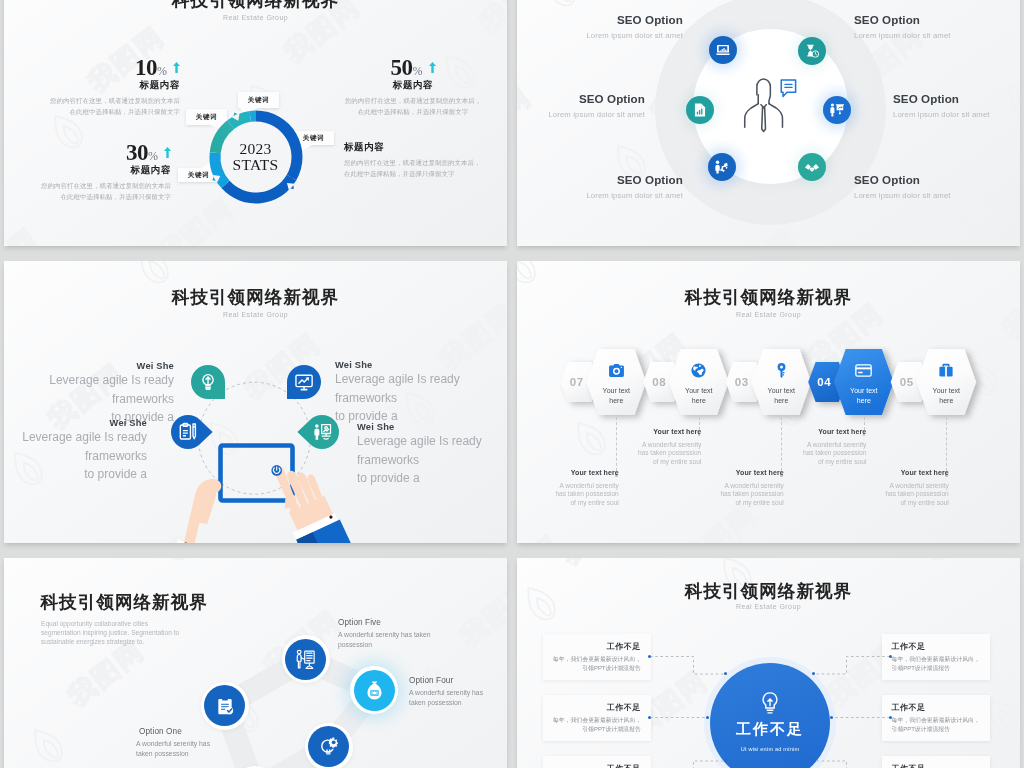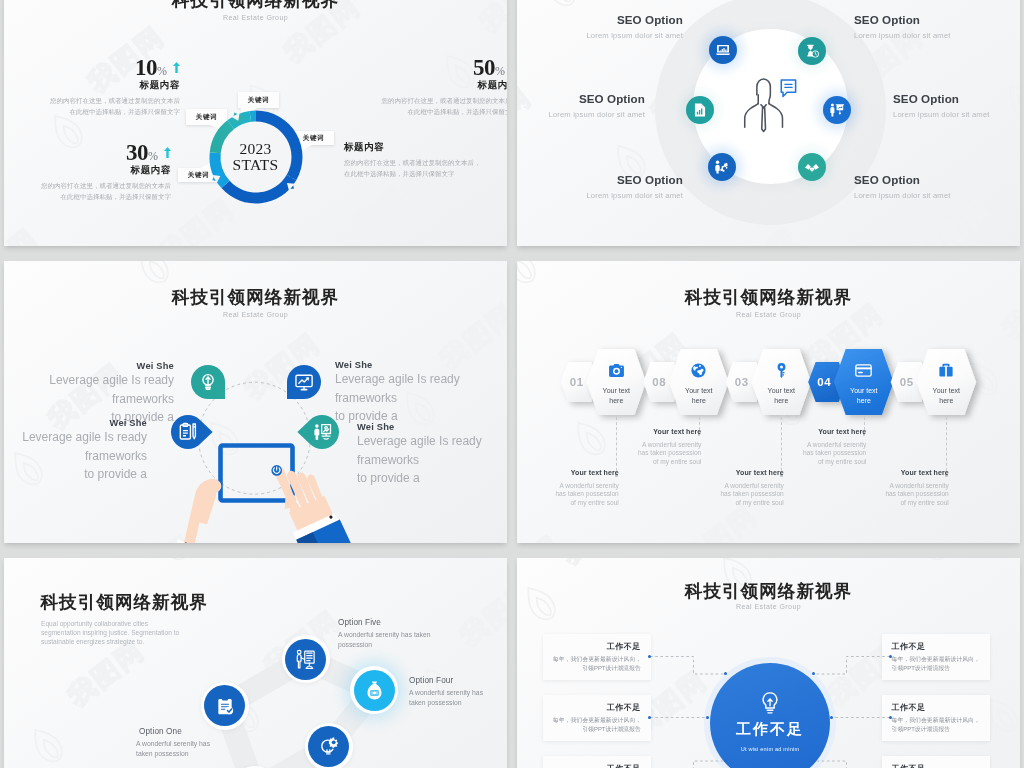--- a/index.html
+++ b/index.html
@@ -212,21 +212,21 @@
     <div class="s1-c2">STATS</div>
   </div>
 
   <div class="s1-stat" style="right:327px;;top:92px;text-align:right;">
     <div><span class="s1-num">10</span><span class="s1-pct">%</span><svg class="s1-arw" width="7" height="11" viewBox="0 0 7 11">
             <path d="M3.5 0 L7 4 H4.7 V11 H2.3 V4 H0 Z" fill="#22c4d6"></path>
           </svg></div>
     <div class="s1-head">标题内容</div>
     <div class="s1-body"><span>您的内容打在这里，或者通过复制您的文本后</span><br><span>在此框中选择粘贴，并选择只保留文字</span></div>
   </div>
-  <div class="s1-stat" style="left:304px;;top:92px;text-align:right;">
+  <div class="s1-stat" style="left:304px;;top:92px;text-align:center;">
     <div><span class="s1-num">50</span><span class="s1-pct">%</span><svg class="s1-arw" width="7" height="11" viewBox="0 0 7 11">
             <path d="M3.5 0 L7 4 H4.7 V11 H2.3 V4 H0 Z" fill="#22c4d6"></path>
           </svg></div>
     <div class="s1-head">标题内容</div>
     <div class="s1-body"><span>您的内容打在这里，或者通过复制您的文本后，</span><br><span>在此框中选择粘贴，并选择只保留文字</span></div>
   </div>
   <div class="s1-stat" style="right:336px;;top:177px;text-align:right;">
     <div><span class="s1-num">30</span><span class="s1-pct">%</span><svg class="s1-arw" width="7" height="11" viewBox="0 0 7 11">
             <path d="M3.5 0 L7 4 H4.7 V11 H2.3 V4 H0 Z" fill="#22c4d6"></path>
           </svg></div>
@@ -650,21 +650,21 @@
     <path d="M69.4,120.9 L81.2,87.9 L117.4,87.9 L129.1,120.9 L117.4,153.9 L81.2,153.9 Z" fill="url(#hxw)" filter="url(#hxs)"></path>
     <path d="M126.2,120.9 L133.6,100.9 L156.8,100.9 L164.2,120.9 L156.8,140.9 L133.6,140.9 Z" fill="url(#hxw)" filter="url(#hxs)"></path>
     <path d="M151.9,120.9 L163.7,87.9 L199.9,87.9 L211.6,120.9 L199.9,153.9 L163.7,153.9 Z" fill="url(#hxw)" filter="url(#hxs)"></path>
     <path d="M208.7,120.9 L216.1,100.9 L239.3,100.9 L246.7,120.9 L239.3,140.9 L216.1,140.9 Z" fill="url(#hxw)" filter="url(#hxs)"></path>
     <path d="M234.4,120.9 L246.2,87.9 L282.4,87.9 L294.1,120.9 L282.4,153.9 L246.2,153.9 Z" fill="url(#hxw)" filter="url(#hxs)"></path>
     <path d="M291.2,120.9 L298.6,100.9 L321.8,100.9 L329.2,120.9 L321.8,140.9 L298.6,140.9 Z" fill="url(#hxb2)" filter="url(#hxs)"></path>
     <path d="M316.9,120.9 L328.7,87.9 L364.9,87.9 L376.6,120.9 L364.9,153.9 L328.7,153.9 Z" fill="url(#hxb)" filter="url(#hxs)"></path>
     <path d="M373.7,120.9 L381.1,100.9 L404.3,100.9 L411.7,120.9 L404.3,140.9 L381.1,140.9 Z" fill="url(#hxw)" filter="url(#hxs)"></path>
     <path d="M399.4,120.9 L411.2,87.9 L447.4,87.9 L459.1,120.9 L447.4,153.9 L411.2,153.9 Z" fill="url(#hxw)" filter="url(#hxs)"></path>
   </svg>
-  <div class="s4-num" style="left:39.7px;top:114.9px;width:40px;text-align:center;color:#b4b8bd;">01</div>
+  <div class="s4-num" style="left:39.7px;top:114.9px;width:40px;text-align:center;color:#b4b8bd;">07</div>
   <div class="s4-num" style="left:122.2px;top:114.9px;width:40px;text-align:center;color:#b4b8bd;">08</div>
   <div class="s4-num" style="left:204.7px;top:114.9px;width:40px;text-align:center;color:#b4b8bd;">03</div>
   <div class="s4-num" style="left:287.2px;top:114.9px;width:40px;text-align:center;color:#ffffff;">04</div>
   <div class="s4-num" style="left:369.7px;top:114.9px;width:40px;text-align:center;color:#b4b8bd;">05</div>
   <div style="position:absolute;left:84.3px;top:101.9px;width:30px;text-align:center;"><svg width="15" height="13" viewBox="0 0 24 21">
           <g fill="#1f7ae0">
             <path d="M8.6 0h6.8l1.6 2.6h4.6A2.4 2.4 0 0 1 24 5v13.6a2.4 2.4 0 0 1-2.4 2.4H2.4A2.4 2.4 0 0 1 0 18.6V5a2.4 2.4 0 0 1 2.4-2.4h4.6z"></path>
           </g>
           <circle cx="12" cy="11.6" r="5.6" fill="#fff"></circle>
           <circle cx="12" cy="11.6" r="3.1" fill="#1f7ae0"></circle>

